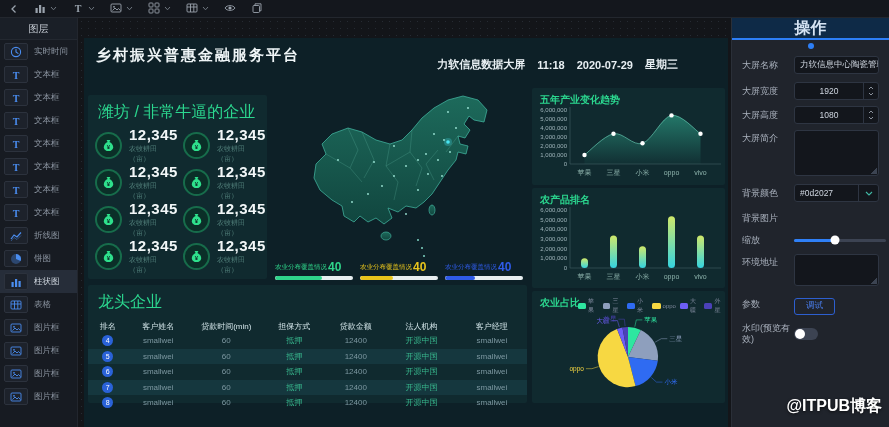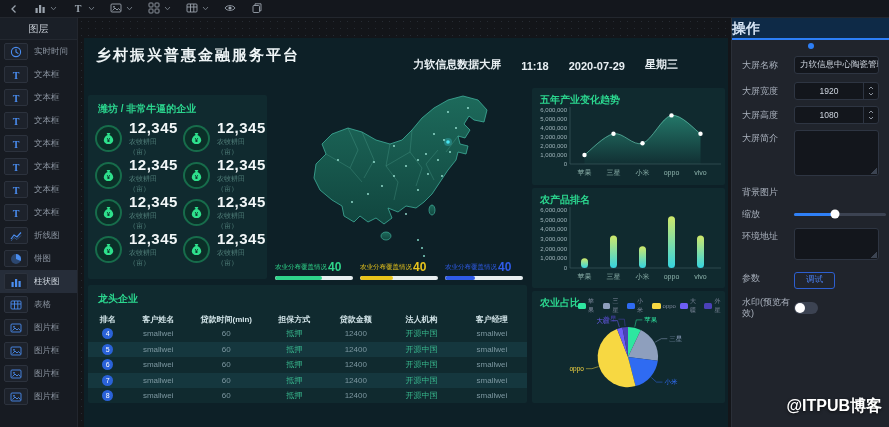--- a/index.html
+++ b/index.html
@@ -18,45 +18,45 @@
   .side-item.selected{background:#262d39}
   .side-icon{width:24px;height:17px;background:#1d222b;border:1px solid #2c323d;border-radius:2px;
     display:flex;align-items:center;justify-content:center;flex-shrink:0}
   .side-label{font-size:8.5px;color:#8b94a0;white-space:nowrap}
   .selected .side-label{color:#cdd4dd}
   
   .canvas{flex:1;background:#131519;position:relative;overflow:hidden;
     background-image:radial-gradient(#262b33 0.8px,transparent 0.9px);background-size:7px 7px}
   .dashboard{position:absolute;left:6px;top:20px;width:644px;height:389px;background:#0d2027}
   .dash-title{position:absolute;left:12px;top:8px;font-size:15px;font-weight:bold;color:#eef4f6;letter-spacing:2px}
-  .dash-header-right{position:absolute;top:19px;right:50px;display:flex;gap:20px;align-items:flex-end;
+  .dash-header-right{position:absolute;top:19px;right:50px;display:flex;gap:12px;align-items:center;
     color:#e8eff3;font-size:11px;font-weight:bold}
   .panel{position:absolute;background:rgba(28,76,78,0.22);border-radius:2px}
-  .panel-title{font-size:10px;font-weight:bold;color:#2bd78f;padding:7px 0 0 10px}
+  .panel-title{font-size:16px;font-weight:normal;color:#2bd78f;padding:7px 0 0 10px}
   
   .stats-panel{left:4px;top:57px;width:179px;height:184px}
   .stats-grid{display:grid;grid-template-columns:1fr 1fr;margin-top:4px;padding:0 2px}
   .stat-cell{display:flex;align-items:center;gap:7px;height:37px;padding-left:5px}
   .stat-icon{width:27px;height:27px;border-radius:50%;background:#0b2f28;border:2px solid rgba(46,224,140,0.35);
     display:flex;align-items:center;justify-content:center;flex-shrink:0}
   .stat-value{font-size:15px;font-weight:bold;color:#f2f7f8;letter-spacing:.5px;line-height:15px}
   .stat-caption{font-size:7px;color:#4f7d78;margin-top:2px}
   
   .map-area{position:absolute;left:186px;top:48px;width:256px;height:174px}
   
   .gauges{position:absolute;left:191px;top:222px;display:flex;gap:7px}
   .gauge{width:78px}
   .gauge-top{display:flex;align-items:center;gap:1px}
   .gauge-label{font-size:6.5px}
   .gauge-value{font-size:12px;font-weight:bold}
   .gauge-track{margin-top:2px;height:4px;background:#e8eef0;border-radius:2px;overflow:hidden}
   .gauge-fill{height:100%;border-radius:2px}
   
   .table-panel{left:4px;top:247px;width:439px;height:118px}
-  .t-head{display:flex;margin-top:6px;height:14px;align-items:center;font-size:8px;font-weight:bold;color:#d2e4e8}
+  .t-head{display:flex;margin-top:6px;height:14px;align-items:center;font-size:8px;font-weight:normal;color:#d2e4e8}
   .tr{display:flex;height:15.5px;align-items:center;font-size:8px;color:#7c97a0}
   .tr.alt{background:rgba(42,104,118,0.22)}
   .tc{text-align:center;overflow:hidden;white-space:nowrap}
   .col-teal{color:#38b88e}
   .rank-badge{display:inline-flex;width:11px;height:11px;border-radius:50%;background:#2a62d8;color:#fff;
     font-size:7px;align-items:center;justify-content:center}
   
   .area-panel{left:448px;top:50px;width:193px;height:97px}
   .bar-panel{left:448px;top:150px;width:193px;height:100px}
   .pie-panel{left:448px;top:253px;width:193px;height:112px}
@@ -64,22 +64,22 @@
   .chart-svg{position:absolute;left:0;bottom:2px}
   .ytick{font-size:6px;fill:#9fb4ba}
   .xtick{font-size:7px;fill:#8fb5ae}
   .axis{stroke:#39565c;stroke-width:.7}
   .pie-legend{position:absolute;left:46px;top:6px;display:flex;gap:4px;align-items:center}
   .legend-item{display:flex;align-items:center;gap:2px}
   .legend-swatch{width:9px;height:6px;border-radius:1.5px}
   .legend-label{font-size:6px;color:#7e889c}
   
   .inspector{width:158px;background:#20242c;border-left:1px solid #2a2f38;flex-shrink:0}
-  .insp-header{height:20px;background:#0e2a47;color:#d6e4f4;font-size:14px;font-weight:bold;
-    text-align:left;line-height:20px}
+  .insp-header{height:20px;background:#0e2a47;color:#d6e4f4;font-size:16px;font-weight:bold;
+    text-align:center;line-height:20px}
   .insp-tabs{height:13px;border-top:2px solid #2d7ff7;display:flex;justify-content:center;align-items:center}
   .insp-dot{width:6px;height:6px;border-radius:50%;background:#2d7ff7}
   .insp-body{padding:0 10px}
   .insp-row{display:flex;align-items:center}
   .insp-row.top-align{align-items:flex-start}
   .insp-label{width:52px;font-size:9px;color:#a9b1bd;flex-shrink:0;line-height:11px}
   .insp-control{flex:1;min-width:0}
   .insp-input{height:18px;background:#13161c;border:1px solid #2e3542;border-radius:3px;
     display:flex;align-items:center}
   .insp-input .val{flex:1;text-align:center;font-size:8.5px;color:#cfd6e0;overflow:hidden;white-space:nowrap}
@@ -769,20 +769,33 @@
 
       <div class="insp-row top-align" style="margin-top:6px">
         <span class="insp-label" style="margin-top:3px">大屏简介</span>
         <div class="insp-control">
             <div class="insp-textarea" style="height:46px">
           <span class="resize-corner"></span>
         </div>
           </div>
       </div>
 
+      <div class="insp-row" style="margin-top:8px">
+        <span class="insp-label">背景颜色</span>
+        <div class="insp-control">
+            <div class="insp-input name-input">
+          <span class="val">#0d2027</span>
+          <span class="swatch-btn">
+            <svg width="8" height="5" viewBox="0 0 8 5">
+                  <path d="M1 1 L4 4 L7 1" stroke="#41b9a5" fill="none" stroke-width="1.1"></path>
+                </svg>
+          </span>
+        </div>
+          </div>
+      </div>
 
       <div class="insp-row" style="margin-top:10px;height:12px">
         <span class="insp-label">背景图片</span>
         <div class="insp-control"></div>
       </div>
 
       <div class="insp-row" style="margin-top:10px;height:12px">
         <span class="insp-label">缩放</span>
         <div class="insp-control">
           <div class="slider">

